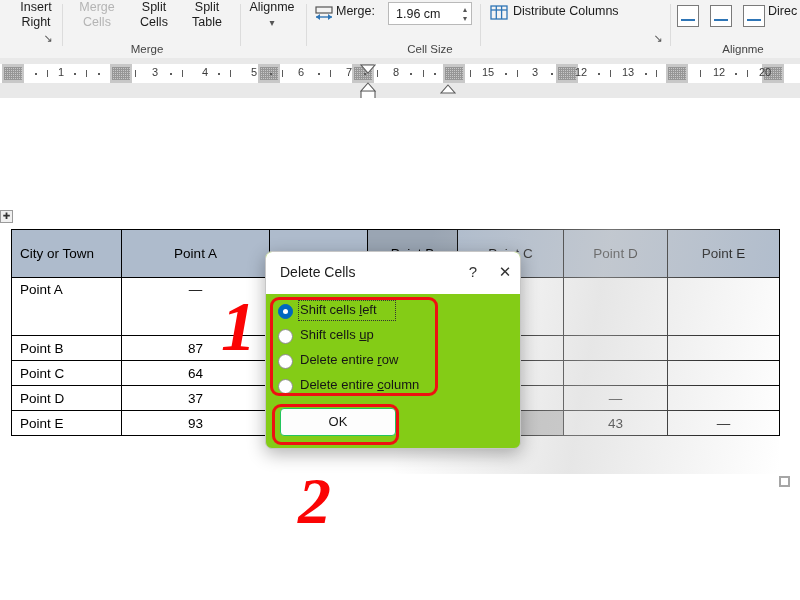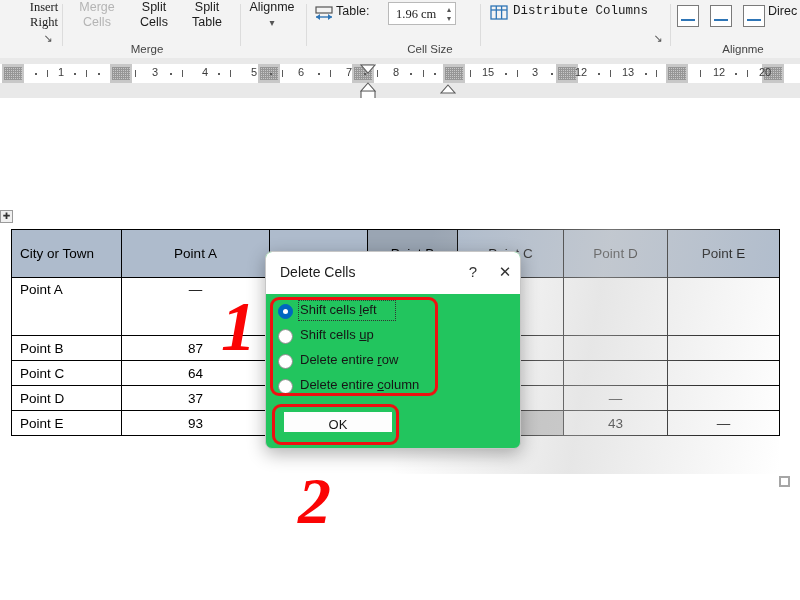--- a/index.html
+++ b/index.html
@@ -110,21 +110,21 @@
   
   .sheen{
     position:absolute;left:11px;top:131px;width:768px;height:245px;
     background:linear-gradient(100deg,rgba(255,255,255,0) 0%,rgba(255,255,255,0) 52%,rgba(210,210,210,.55) 74%,rgba(255,255,255,0) 100%);
     pointer-events:none;
   }
 
   
   .dialog{
     position:absolute;left:265px;top:251px;width:254px;height:196px;
-    background:#22c55e;
+    background:#84cc16;
     border:1px solid #c6c6c6;
     box-shadow:0 5px 18px rgba(0,0,0,.30);
     border-radius:7px;
     overflow:hidden;
   }
   .dlg-title-bar{
     position:absolute;left:0;top:0;width:254px;height:42px;background:#ffffff;
   }
   .dlg-title{
     position:absolute;left:14px;top:12px;font-size:14px;color:#1b1b1b;
@@ -155,21 +155,21 @@
     position:absolute;left:22px;top:0;font-size:13px;color:#161616;white-space:nowrap;
   }
   .rdo-lbl u{text-decoration:underline;}
   .focus-dots{
     position:absolute;left:20px;top:-2px;height:21px;
     border:1px dotted #333;box-sizing:border-box;
   }
 
   .dlg-btn{
     position:absolute;height:28px;
-    background:#fdfdfd;border:4px solid #22c55e;border-radius:4px;
+    background:#fdfdfd;border:1px solid #22c55e;border-radius:4px;
     font-size:13px;color:#161616;text-align:center;line-height:26px;
     box-sizing:border-box;
   }
 
   
   .redbox{
     position:absolute;border:3px solid #ee1111;border-radius:9px;
     pointer-events:none;
   }
   .rednum{
@@ -178,21 +178,21 @@
     line-height:1;
   }
 </style>
 </head>
 <body>
 
 <div class="app">
 
   <div class="ribbon">
 
-    <div class="rib-btn" style="left:18px;top:0px;width:52px;font-family:Liberation Serif, serif;">
+    <div class="rib-btn" style="left:10px;top:0px;width:52px;">
       <div>Insert</div>
       <div>Right</div>
     </div>
     <div class="dlg-launcher" style="left:42px;top:32px;">↘</div>
     <div class="rib-sep" style="left:62px;"></div>
 
     <div class="rib-btn dim" style="left:68px;top:0px;width:58px;">
       <div>Merge</div>
       <div>Cells</div>
     </div>
@@ -214,38 +214,38 @@
     <div class="rib-sep" style="left:306px;"></div>
 
     <span style="position:absolute;left:313px;top:6px;width:22px;height:16px;">
       <svg width="22" height="16" viewBox="0 0 22 16">
         <rect x="3" y="1" width="16" height="6" fill="none" stroke="#555" stroke-width="1.2"></rect>
         <line x1="3" y1="11" x2="19" y2="11" stroke="#2e75b6" stroke-width="1.4"></line>
         <path d="M3 11 l4 -3 v6 z" fill="#2e75b6"></path>
         <path d="M19 11 l-4 -3 v6 z" fill="#2e75b6"></path>
       </svg>
     </span>
-    <div class="rib-btn" style="left:336px;top:4px;width:42px;text-align:left;">Table:</div>
-    <div class="width-box" style="left:388px;top:2px;width:68px;height:23px;font-family:Liberation Serif, serif;">
+    <div class="rib-btn" style="left:336px;top:4px;width:42px;text-align:left;">Merge:</div>
+    <div class="width-box" style="left:388px;top:2px;width:84px;height:23px;">
       <span class="width-val">1.96 cm</span>
       <span class="spin" style="top:3px;">▴</span>
       <span class="spin" style="top:12px;">▾</span>
     </div>
 
     <div class="rib-sep" style="left:480px;"></div>
 
     <span style="position:absolute;left:490px;top:4px;width:18px;height:18px;">
       <svg width="18" height="18" viewBox="0 0 18 18">
         <rect x="1" y="2" width="16" height="13" fill="none" stroke="#2e75b6" stroke-width="1.3"></rect>
         <line x1="1" y1="6" x2="17" y2="6" stroke="#2e75b6" stroke-width="1.3"></line>
         <line x1="6.3" y1="2" x2="6.3" y2="15" stroke="#2e75b6" stroke-width="1.3"></line>
         <line x1="11.6" y1="2" x2="11.6" y2="15" stroke="#2e75b6" stroke-width="1.3"></line>
       </svg>
     </span>
-    <div class="rib-btn" style="left:513px;top:4px;text-align:left;font-family:Liberation Mono, monospace;">Distribute Columns</div>
+    <div class="rib-btn" style="left:513px;top:4px;text-align:left;">Distribute Columns</div>
     <div class="rib-label" style="left:385px;width:90px;">Cell Size</div>
     <div class="dlg-launcher" style="left:652px;top:32px;">↘</div>
     <div class="rib-sep" style="left:670px;"></div>
 
     <div class="align-btn" style="left:677px;top:5px;">
         <i style="top:13px;"></i>
       </div>
     <div class="align-btn" style="left:710px;top:5px;">
         <i style="top:13px;"></i>
       </div>

